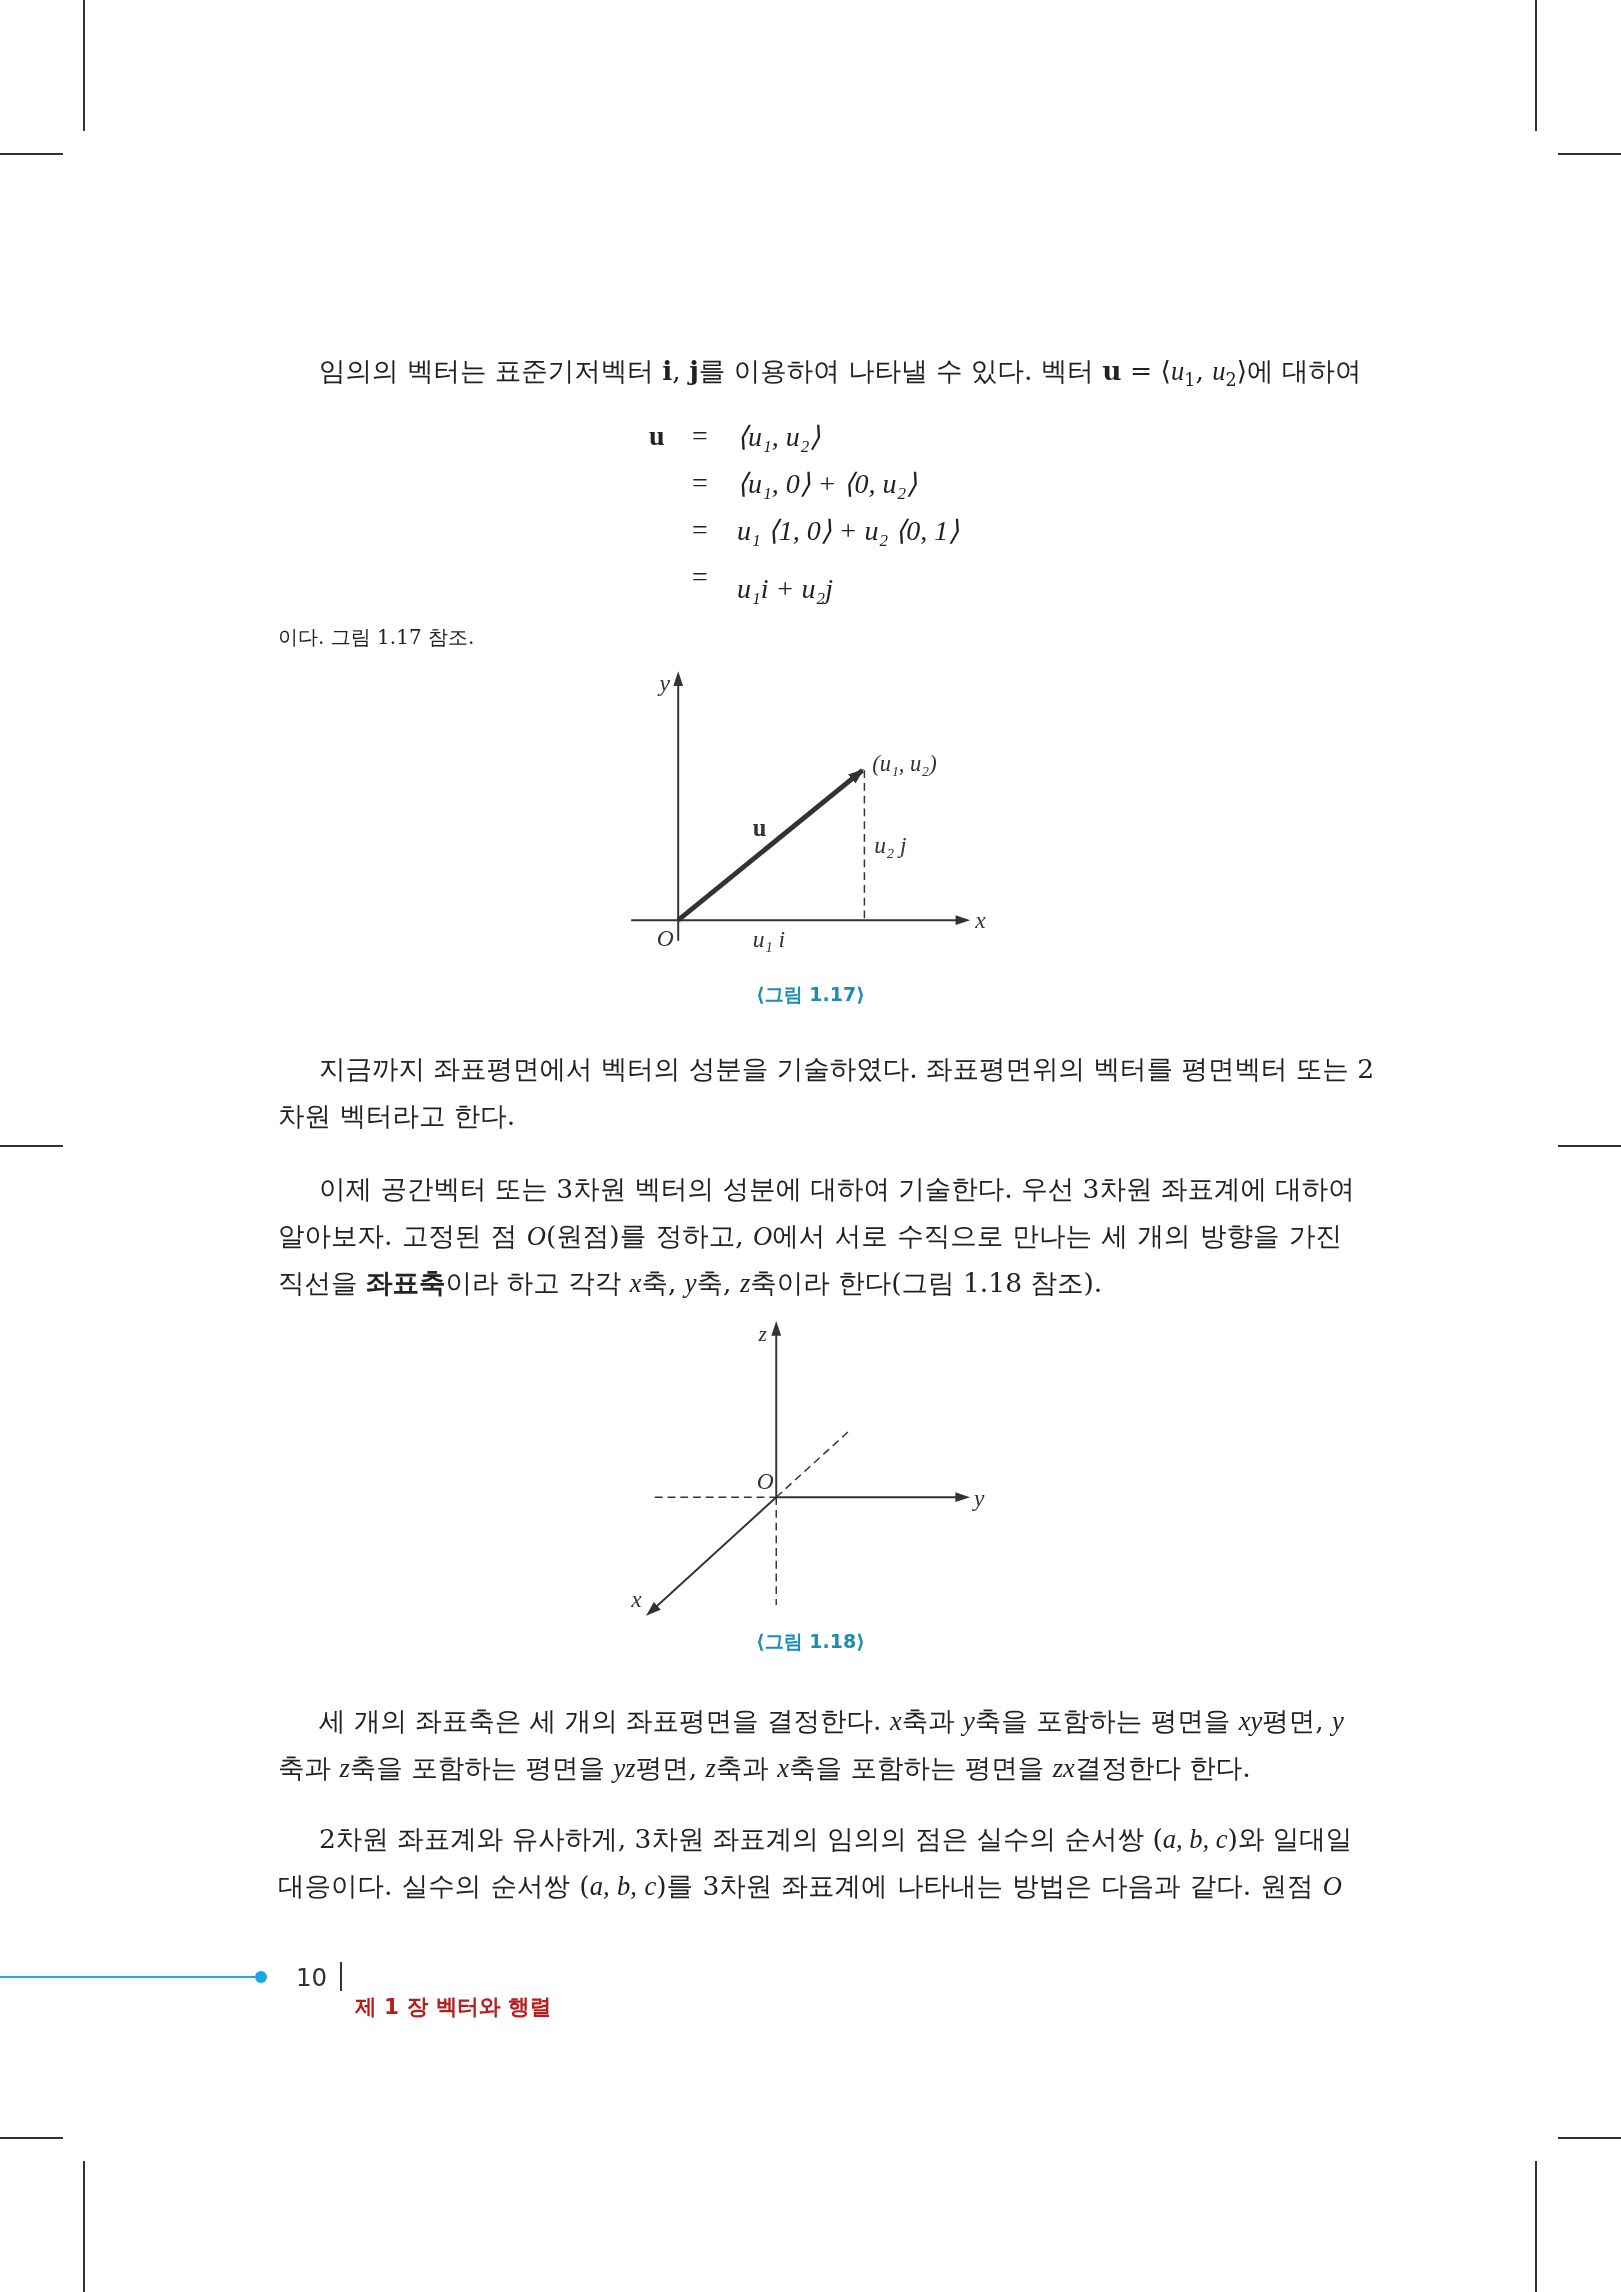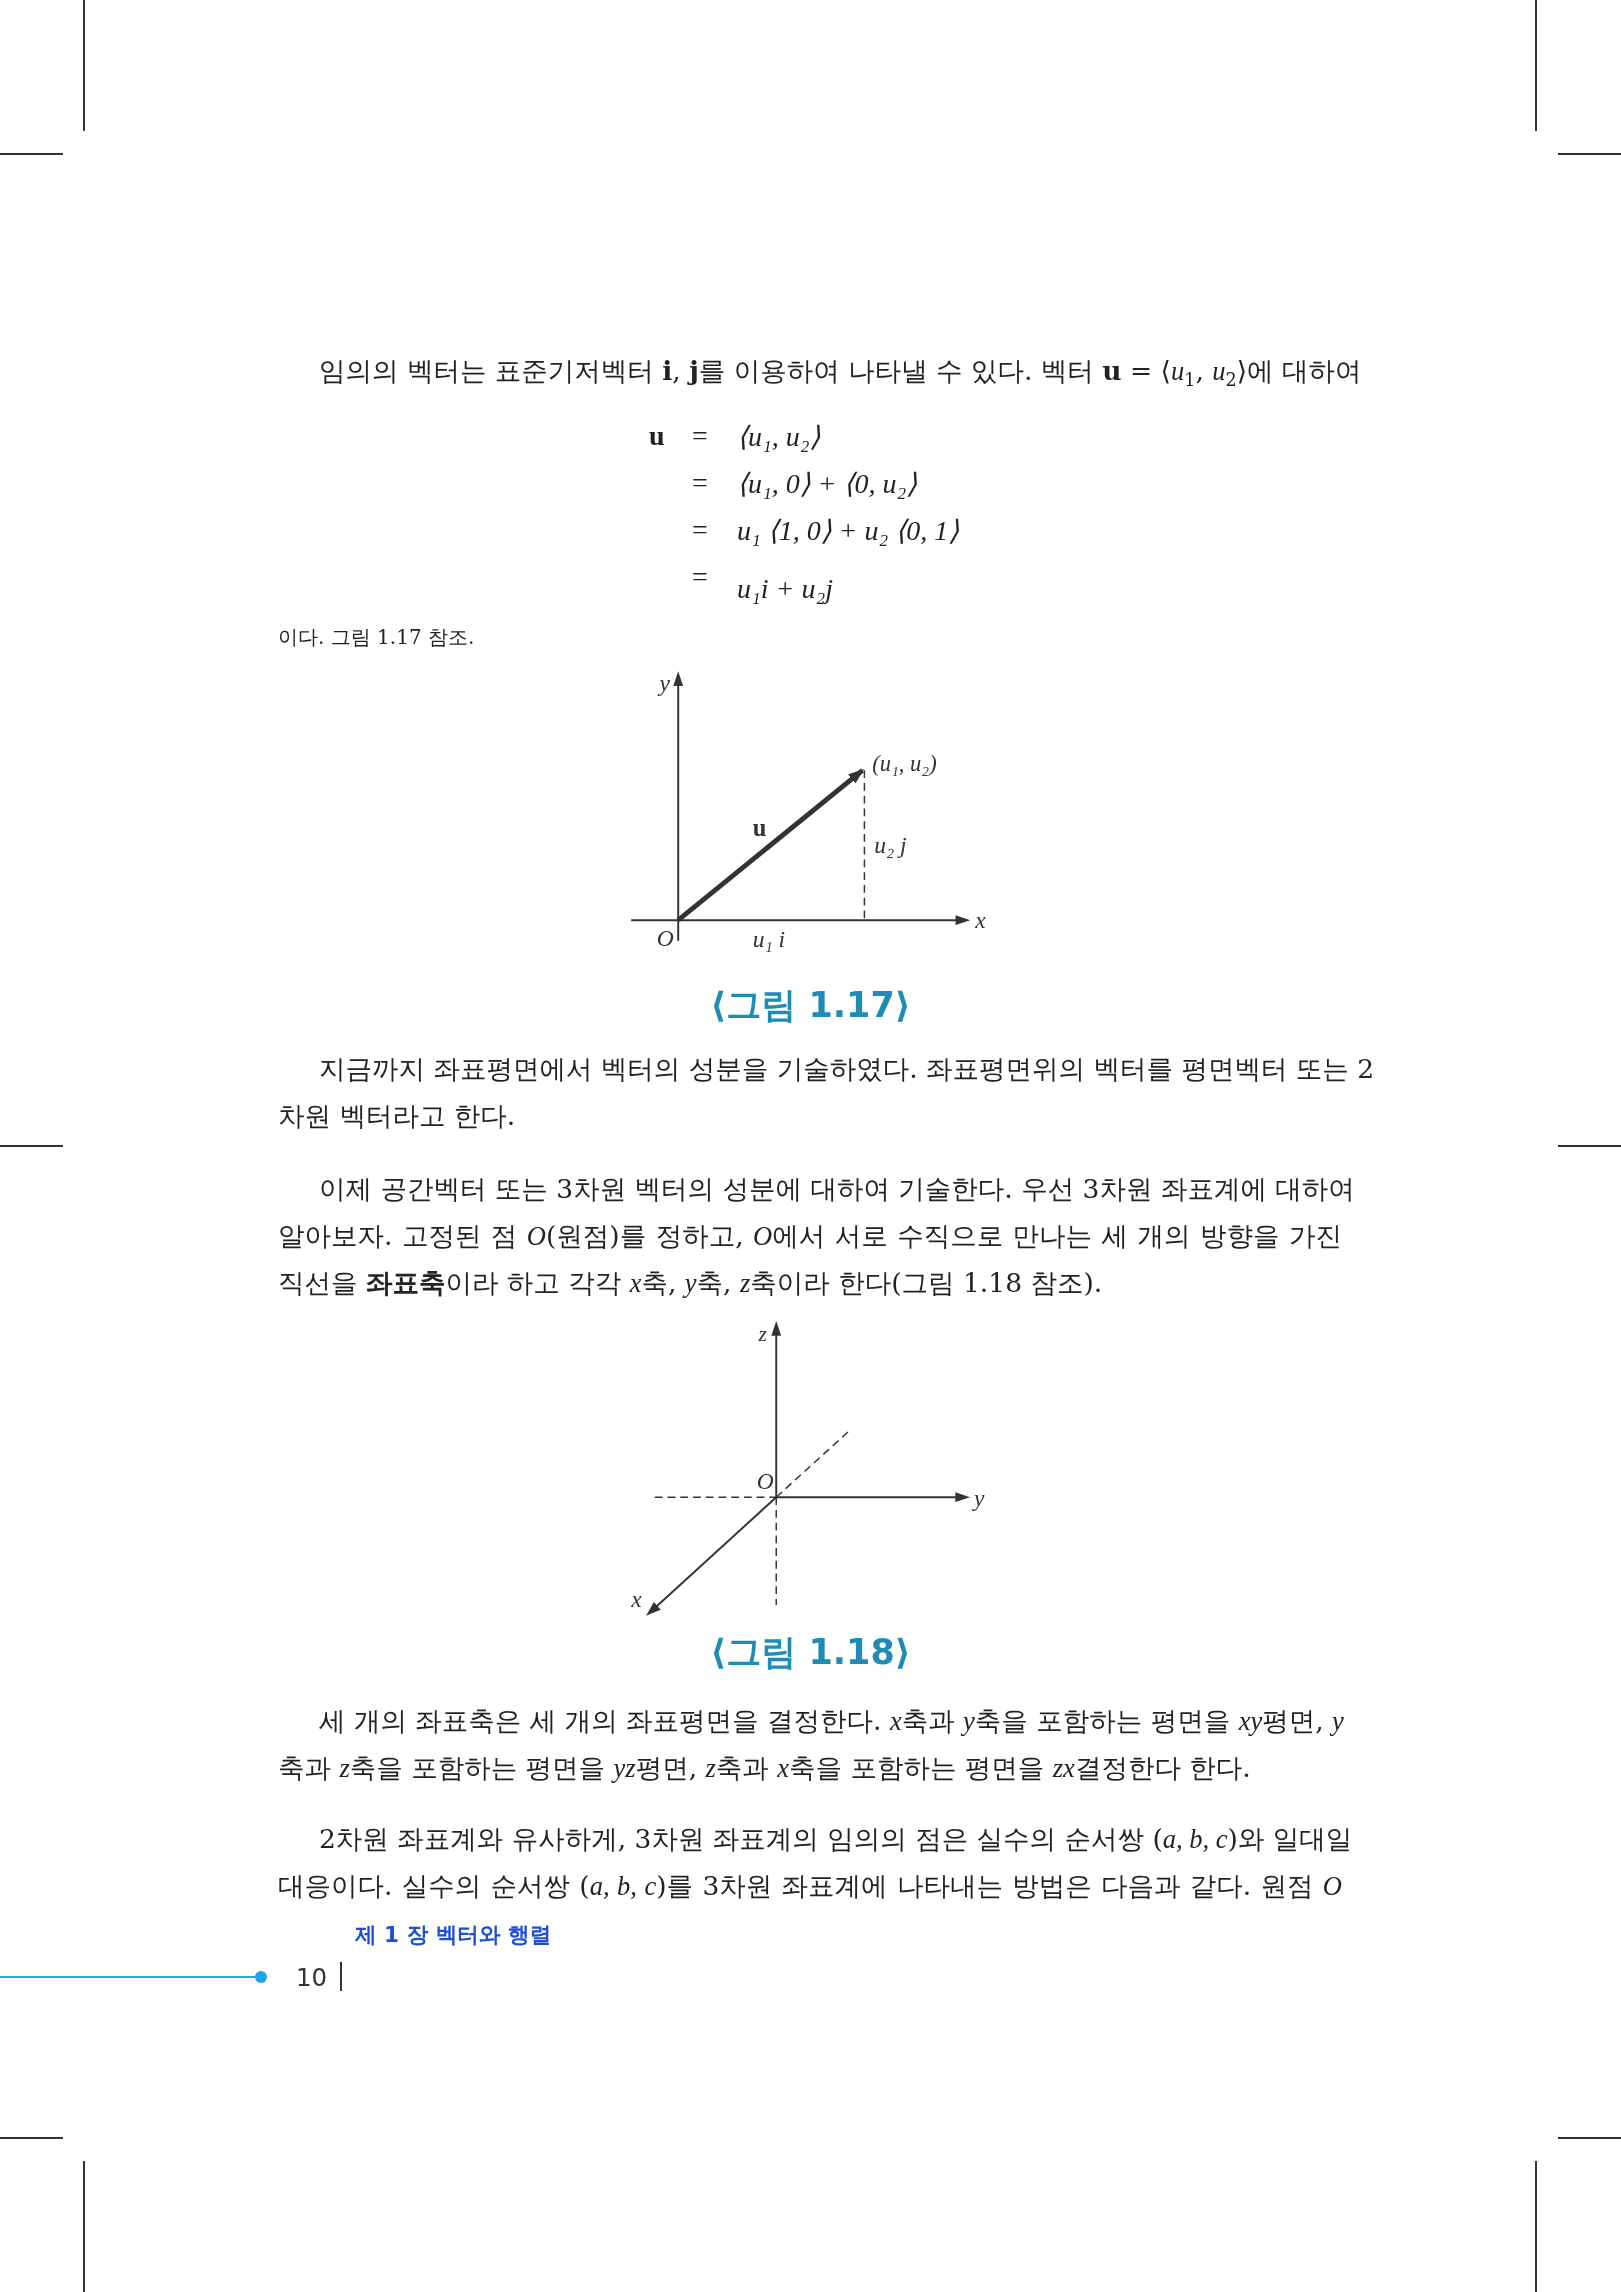--- a/index.html
+++ b/index.html
@@ -6,29 +6,29 @@
   body { width:1621px; height:2293px; position:relative; overflow:hidden;
          font-family:"DejaVu Serif", "Liberation Serif", serif; color:#222; }
   .crop { position:absolute; background:#333; }
   .txt { position:absolute; font-size:20px; line-height:26.5px; white-space:nowrap; color:#222; }
   .line { position:absolute; left:278px; width:1064px; font-size:26.5px; line-height:35px;
           white-space:nowrap; color:#222; text-align:justify; text-align-last:justify; }
   .line.indent { text-indent:41px; }
   .line.last { text-align-last:left; }
   .m { font-family:"Liberation Serif", serif; font-style:italic; }
   .b { font-weight:bold; }
-  .caption { position:absolute; left:0; width:1621px; text-align:center; font-size:35px;
+  .caption { position:absolute; left:0; width:1621px; text-align:center; font-size:19px;
              font-weight:bold; font-family:"DejaVu Sans", sans-serif; color:#1e8cb4; }
   .eq-row { position:absolute; font-family:"Liberation Serif", serif; font-size:28px; white-space:nowrap; }
   svg text { font-family:"Liberation Serif", serif; }
   .footer-line { position:absolute; left:0; top:1976px; width:255px; height:2px; background:#29a8dc; }
   .footer-dot { position:absolute; left:255px; top:1971px; width:11.8px; height:11.8px; border-radius:50%; background:#1aa6e6; }
   .pnum { position:absolute; left:296px; top:1963px; font-family:"DejaVu Sans", sans-serif; font-size:24.5px; color:#333; }
   .pbar { position:absolute; left:340px; top:1962px; width:2px; height:29px; background:#333; }
-  .chap { position:absolute; left:355px; top:1920px; font-family:"DejaVu Sans", sans-serif; font-size:21.6px; font-weight:bold; color:#1d4ed8; }
+  .chap { position:absolute; left:355px; top:1992px; font-family:"DejaVu Sans", sans-serif; font-size:21.6px; font-weight:bold; color:#b91c1c; }
 </style>
 </head>
 <body>
 
 <div class="crop" style="left:83px;top:0;width:2px;height:131px;"></div>
 <div class="crop" style="left:0;top:153px;width:63px;height:2px;"></div>
 <div class="crop" style="left:1535px;top:0;width:2px;height:131px;"></div>
 <div class="crop" style="left:1558px;top:153px;width:63px;height:2px;"></div>
 <div class="crop" style="left:0;top:1145px;width:63px;height:2px;"></div>
 <div class="crop" style="left:1558px;top:1145px;width:63px;height:2px;"></div>

